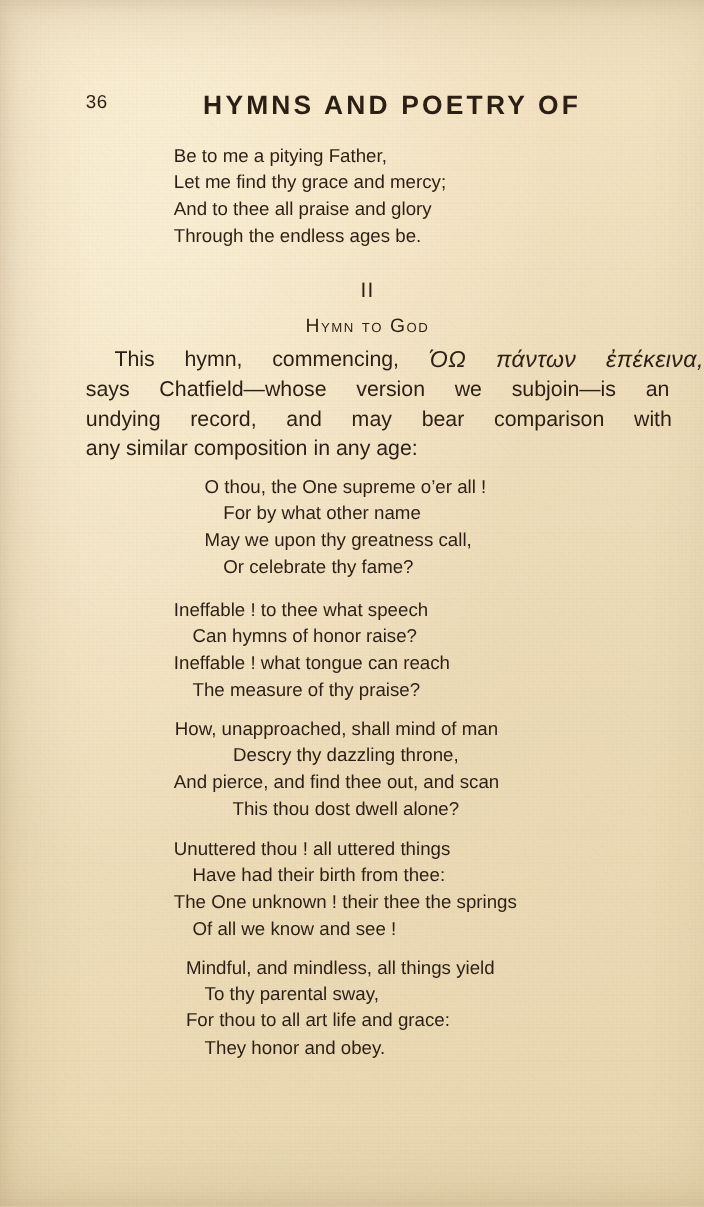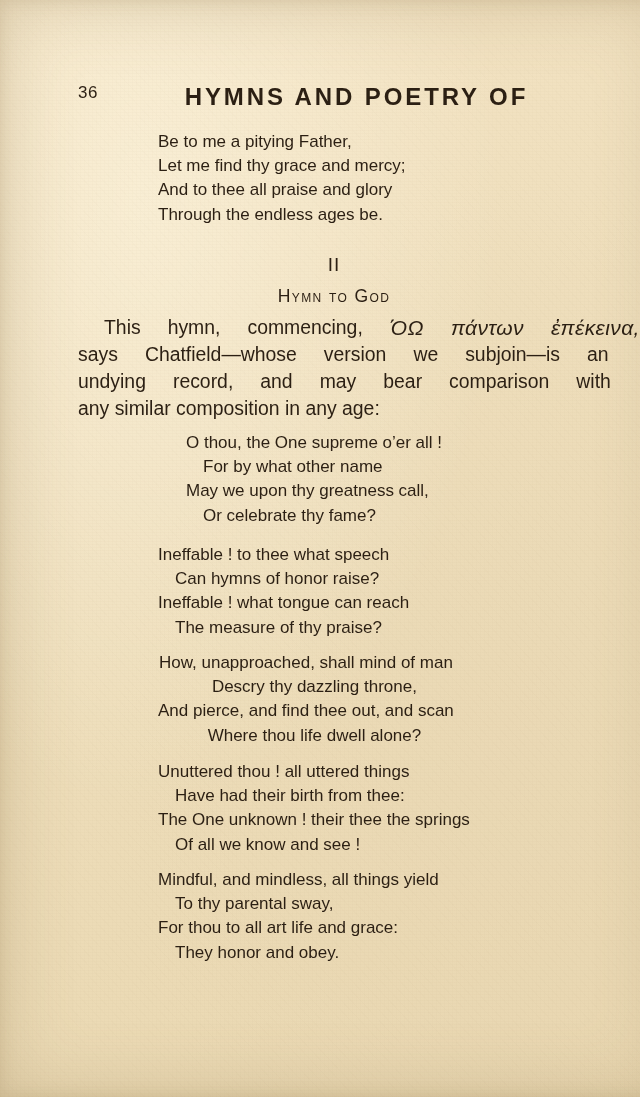--- a/index.html
+++ b/index.html
@@ -140,21 +140,21 @@
     font-style: italic;
     font-size: 21px;
     letter-spacing: 0.4px;
   }
 
   
   .st1 { top: 431px; margin-left: 28px; }
   .st2 { top: 543px; }
   .st3 { top: 651px; text-align: center; }
   .st4 { top: 760px; }
-  .st5 { top: 868px; }
+  .st5 { top: 868px; margin-left: 11px; }
   .st0 { top: 130px; }
 </style>
 </head>
 <body>
 
 <div class="page">
   <div class="grain"></div>
   <div class="vignette"></div>
 
   <div class="content">
@@ -212,21 +212,21 @@
     <div class="verse st2">
         <span class="ln">Ineffable !  to thee what speech</span>
         <span class="ln ind">Can hymns of honor raise?</span>
         <span class="ln">Ineffable !  what tongue can reach</span>
         <span class="ln ind">The measure of thy praise?</span>
       </div>
     <div class="verse st3">
         <span class="ln">How, unapproached, shall mind of man</span>
         <span class="ln ind">Descry thy dazzling throne,</span>
         <span class="ln">And pierce, and find thee out, and scan</span>
-        <span class="ln ind">Where thou life dwell alone?</span>
+        <span class="ln ind">This thou dost dwell alone?</span>
       </div>
     <div class="verse st4">
         <span class="ln">Unuttered thou !  all uttered things</span>
         <span class="ln ind">Have had their birth from thee:</span>
         <span class="ln">The One unknown !  their thee the springs</span>
         <span class="ln ind">Of all we know and see !</span>
       </div>
     <div class="verse st5">
         <span class="ln">Mindful, and mindless, all things yield</span>
         <span class="ln ind">To thy parental sway,</span>

